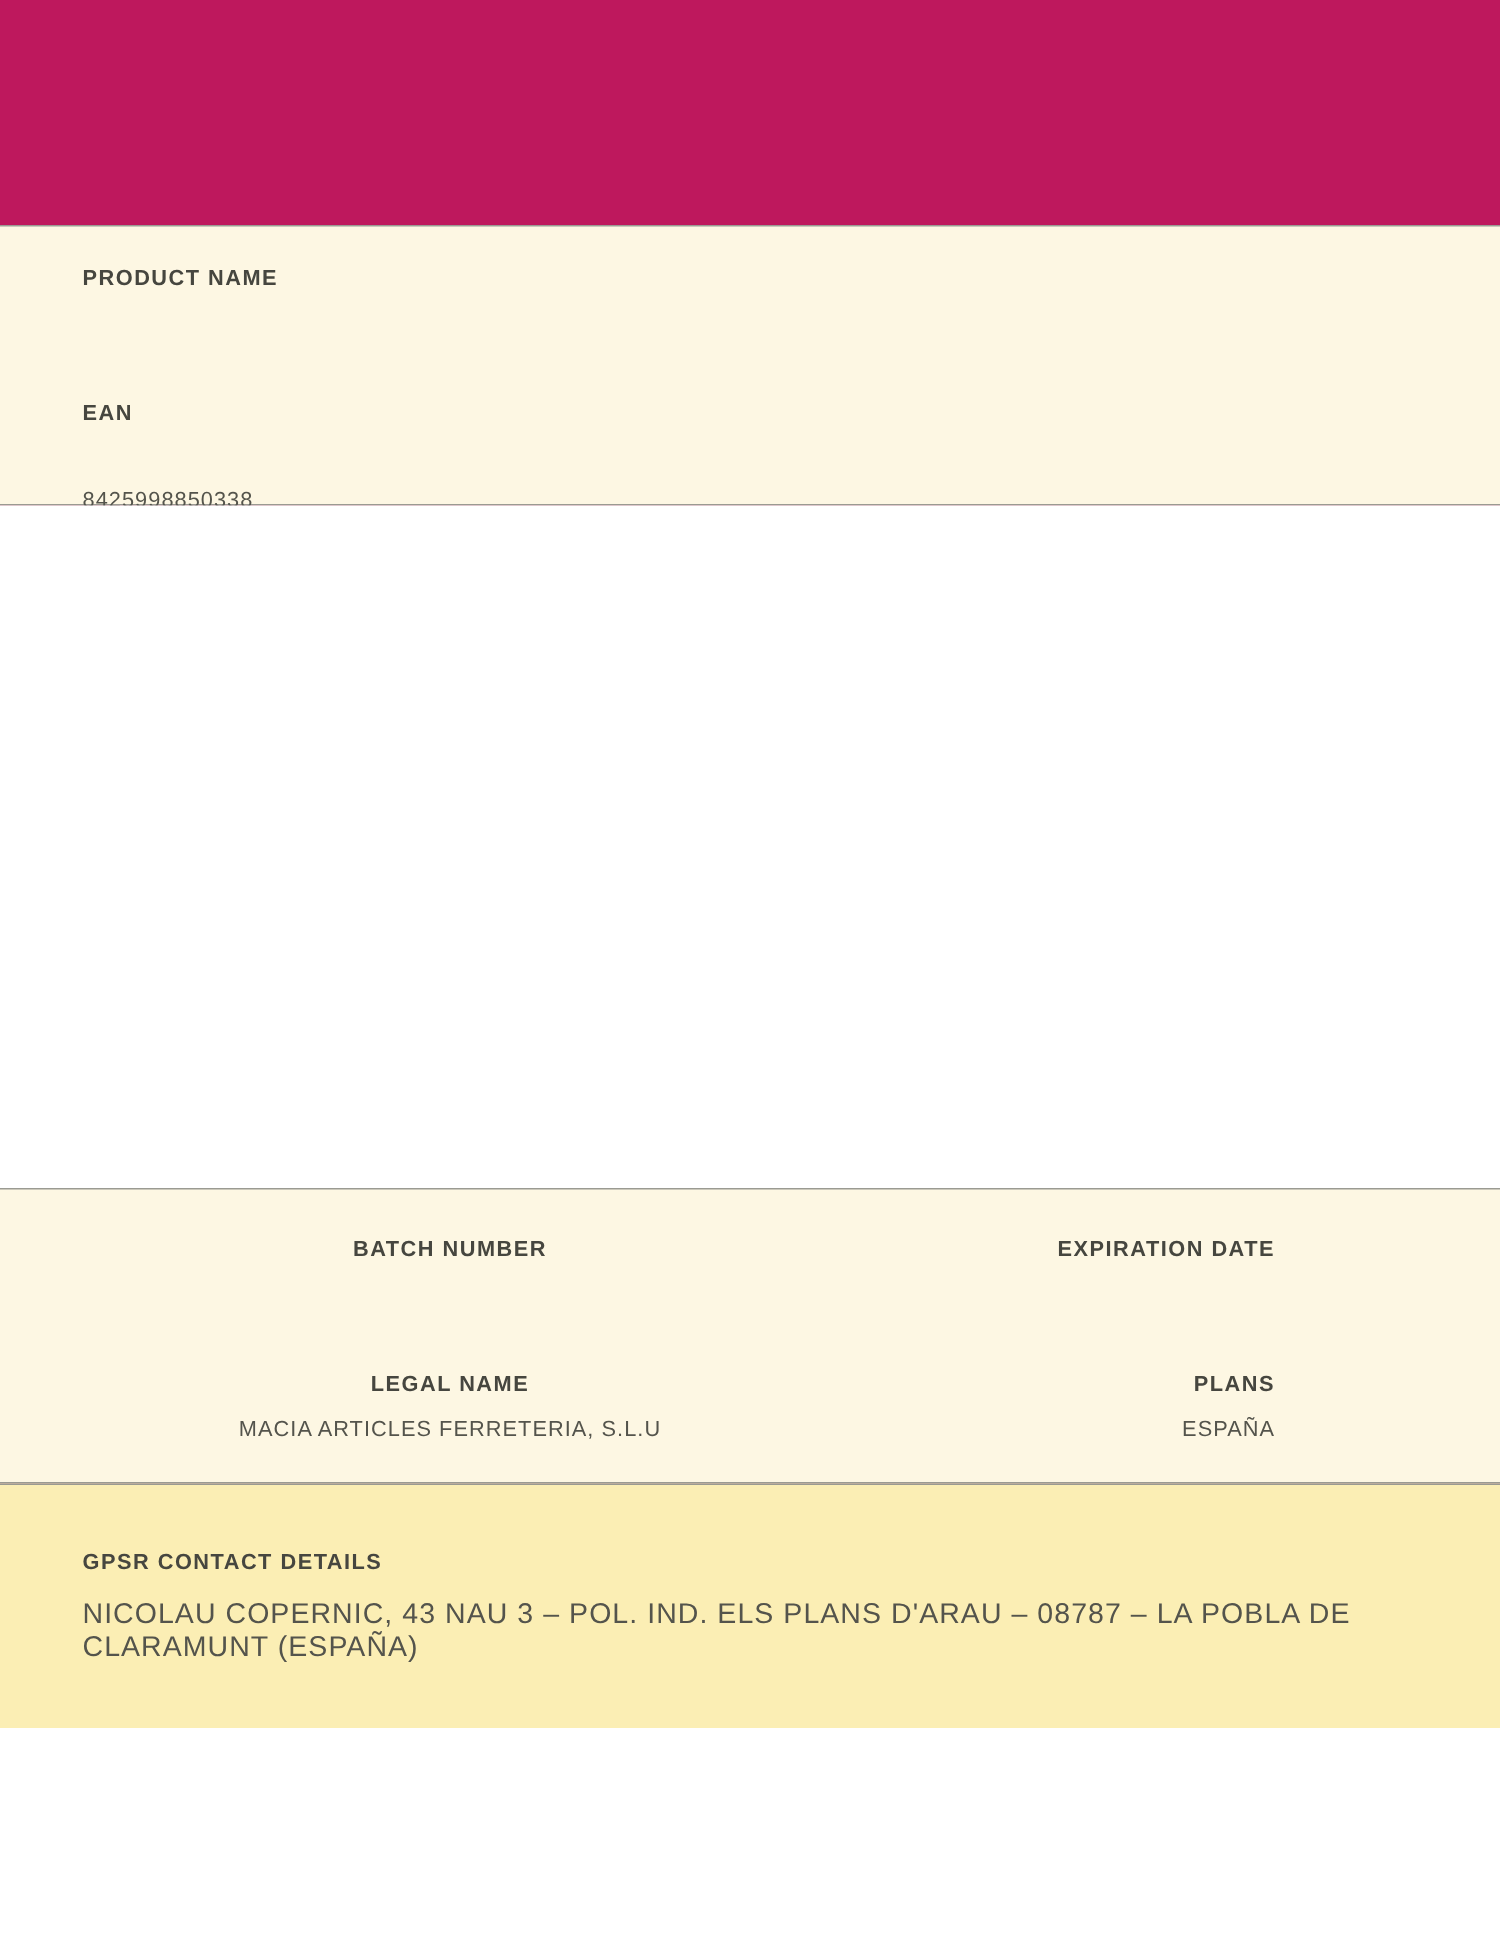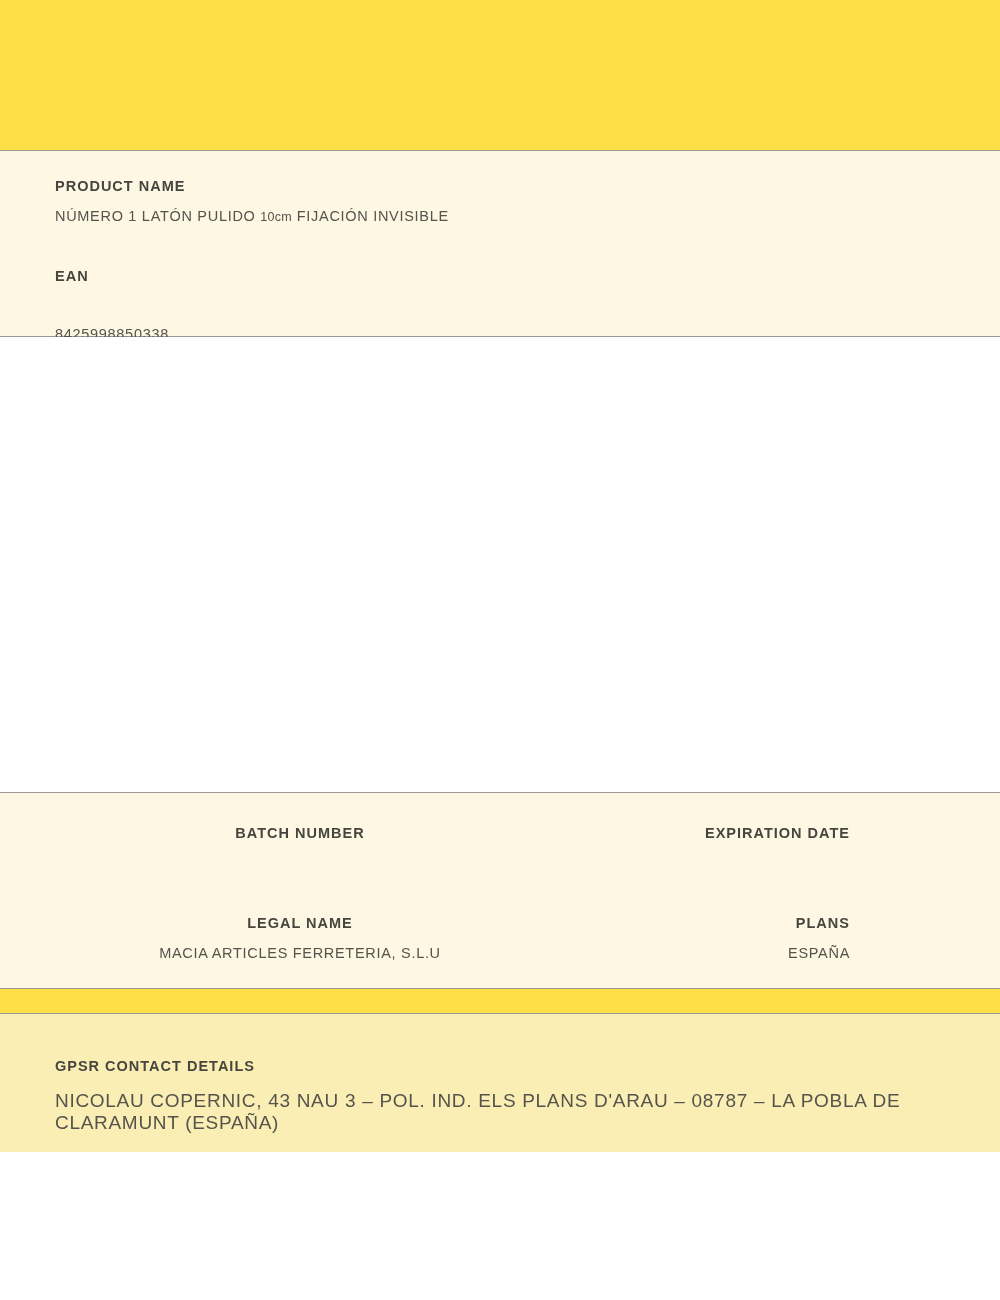--- a/index.html
+++ b/index.html
@@ -12,21 +12,21 @@
     height: 1300px;
     font-family: "Liberation Sans", sans-serif;
     color: #4a4a46;
     position: relative;
     overflow: hidden;
   }
   .page {
     position: relative;
     width: 1000px;
     height: 1300px;
-    background: #fde047;
+    background: #be185d;
   }
 
   
   .product-block {
     position: absolute;
     left: 0;
     top: 150px;
     width: 1000px;
     height: 187px;
     background: #fdf7e3;
@@ -115,21 +115,20 @@
   
   .gpsr-block {
     position: absolute;
     left: 0;
     top: 989px;
     width: 1000px;
     height: 163px;
     background: #fbeeb4;
     border-top: 1px solid #9a9a92;
     box-sizing: border-box;
-    margin-top: 24px;
   }
   .gpsr-label {
     position: absolute;
     left: 55px;
     top: 44px;
   }
   .gpsr-value {
     position: absolute;
     left: 55px;
     top: 76px;
@@ -148,21 +147,20 @@
 </style>
 </head>
 <body>
 
 <div class="page">
 
   <div class="top-white"></div>
 
   <section class="product-block">
     <div class="field-label pn-label">PRODUCT NAME</div>
-    <div class="field-value pn-value"><span>NÚMERO 1 LATÓN PULIDO </span><span class="unit">10cm</span><span> FIJACIÓN INVISIBLE</span></div>
     <div class="field-label ean-label">EAN</div>
     <div class="field-value ean-value">8425998850338</div>
   </section>
 
   <div class="blank-area"></div>
 
   <section class="batch-block">
     <div class="field-label center-col row1">BATCH NUMBER</div>
     <div class="field-label right-col row1">EXPIRATION DATE</div>
 

